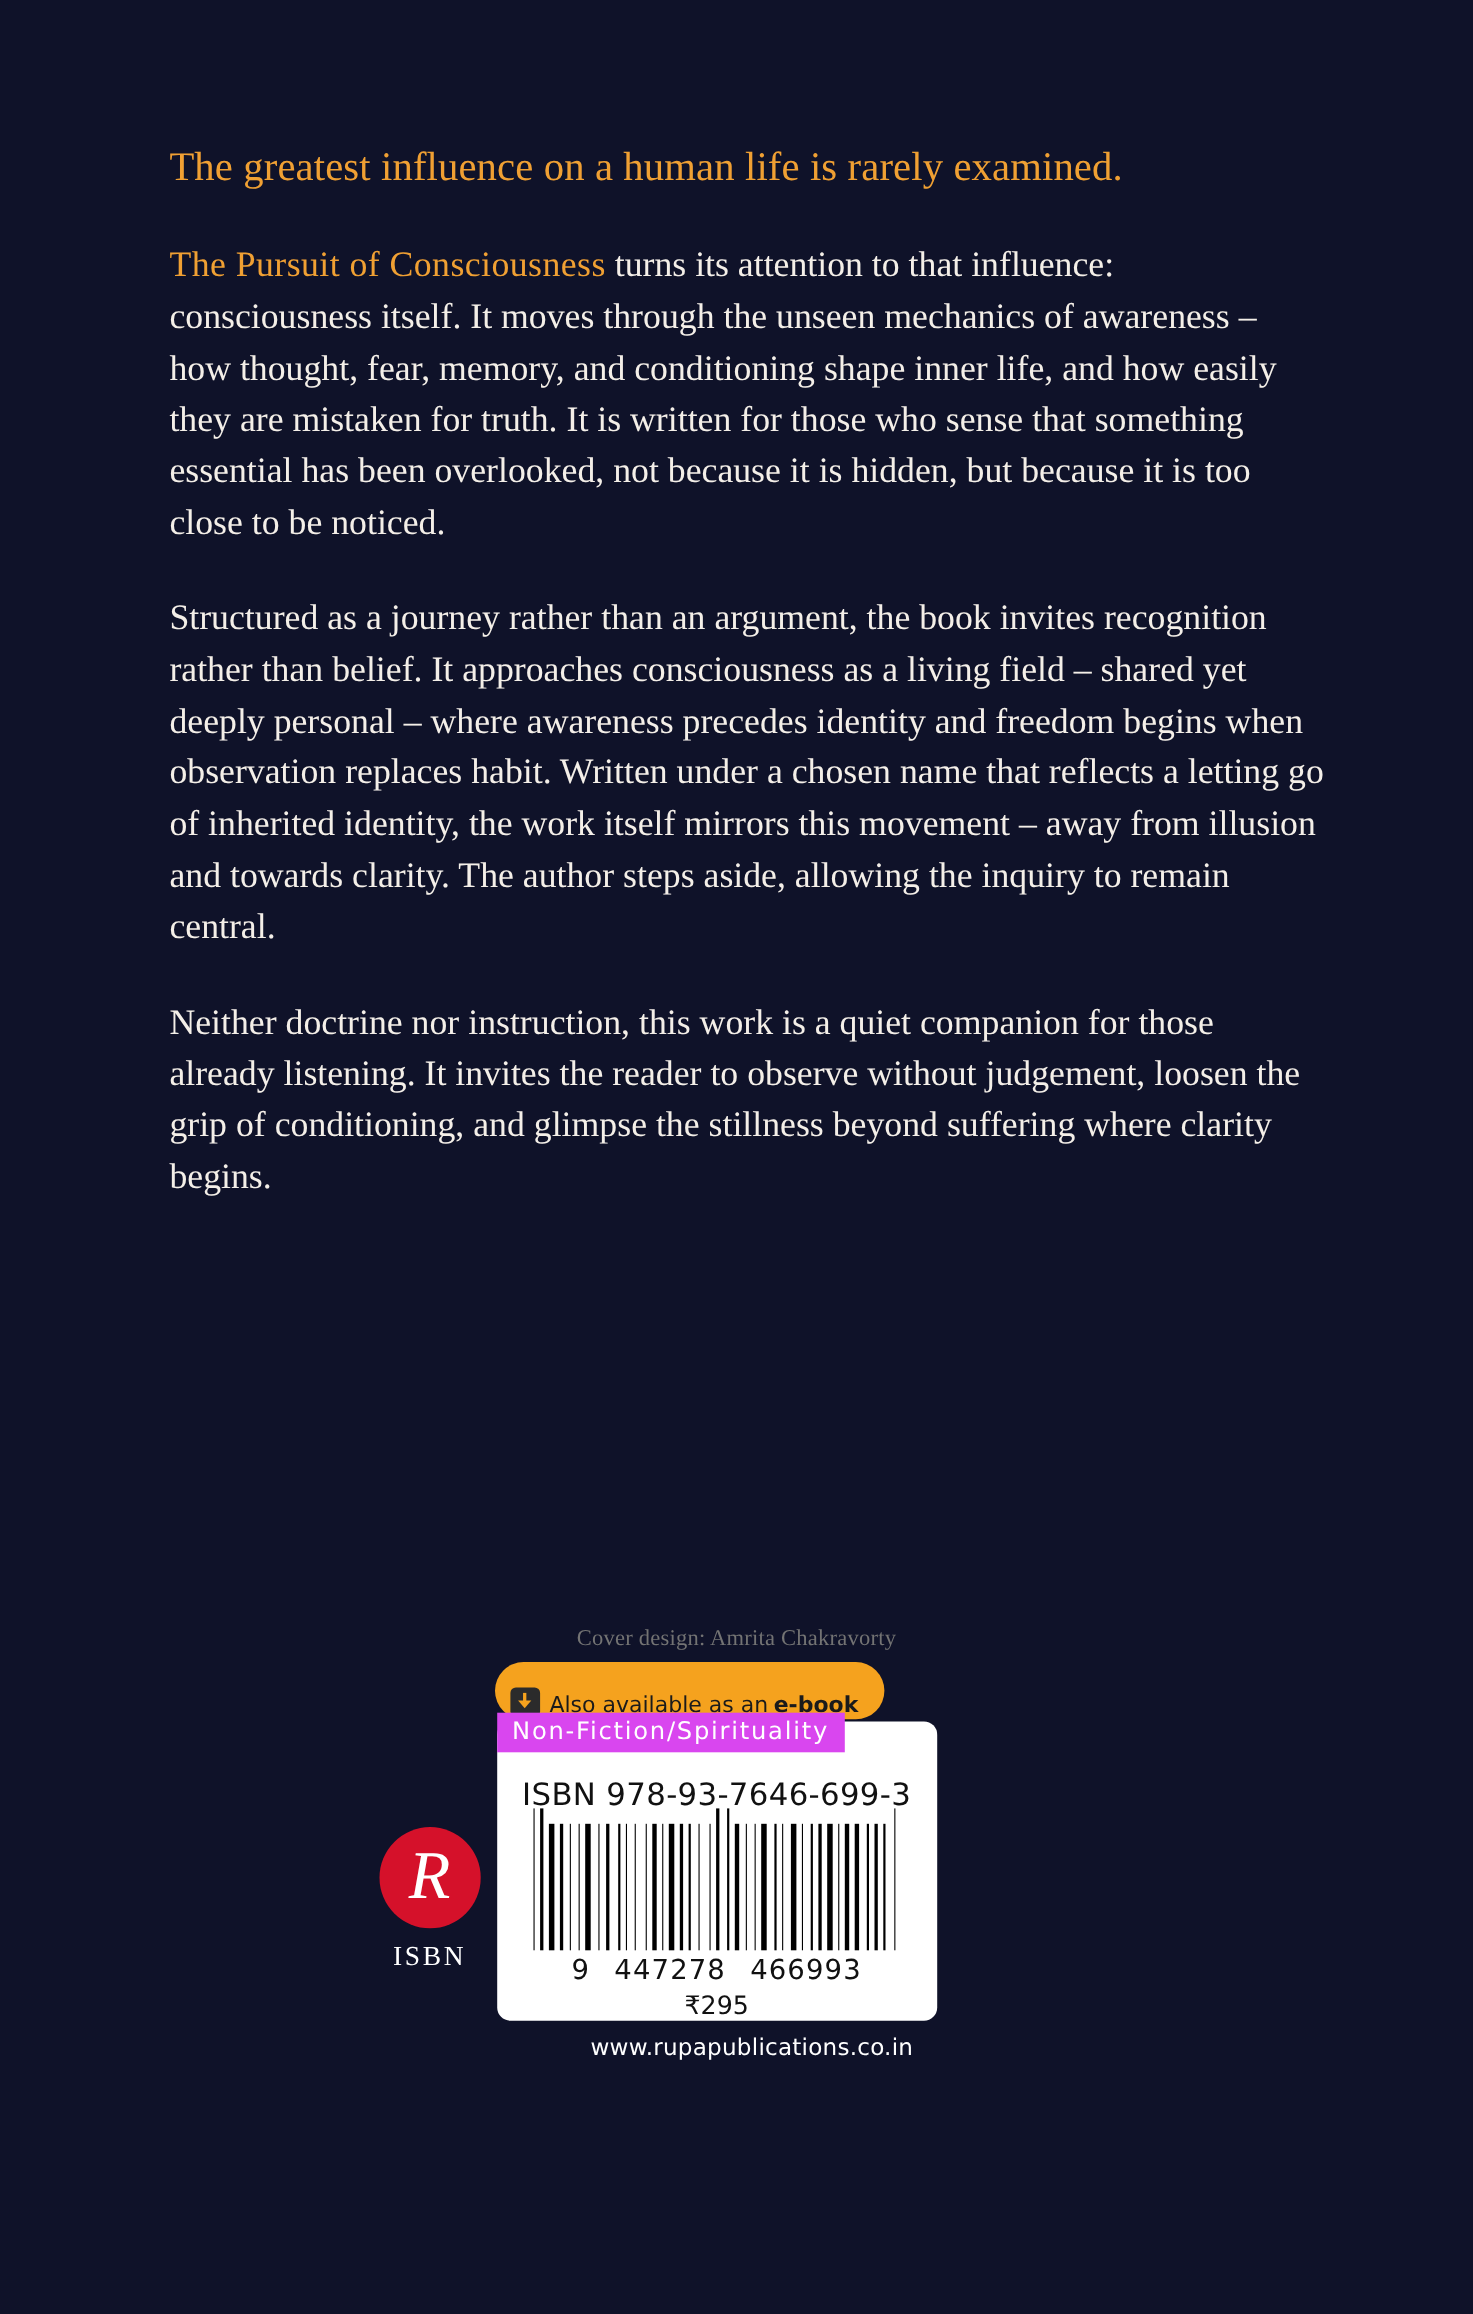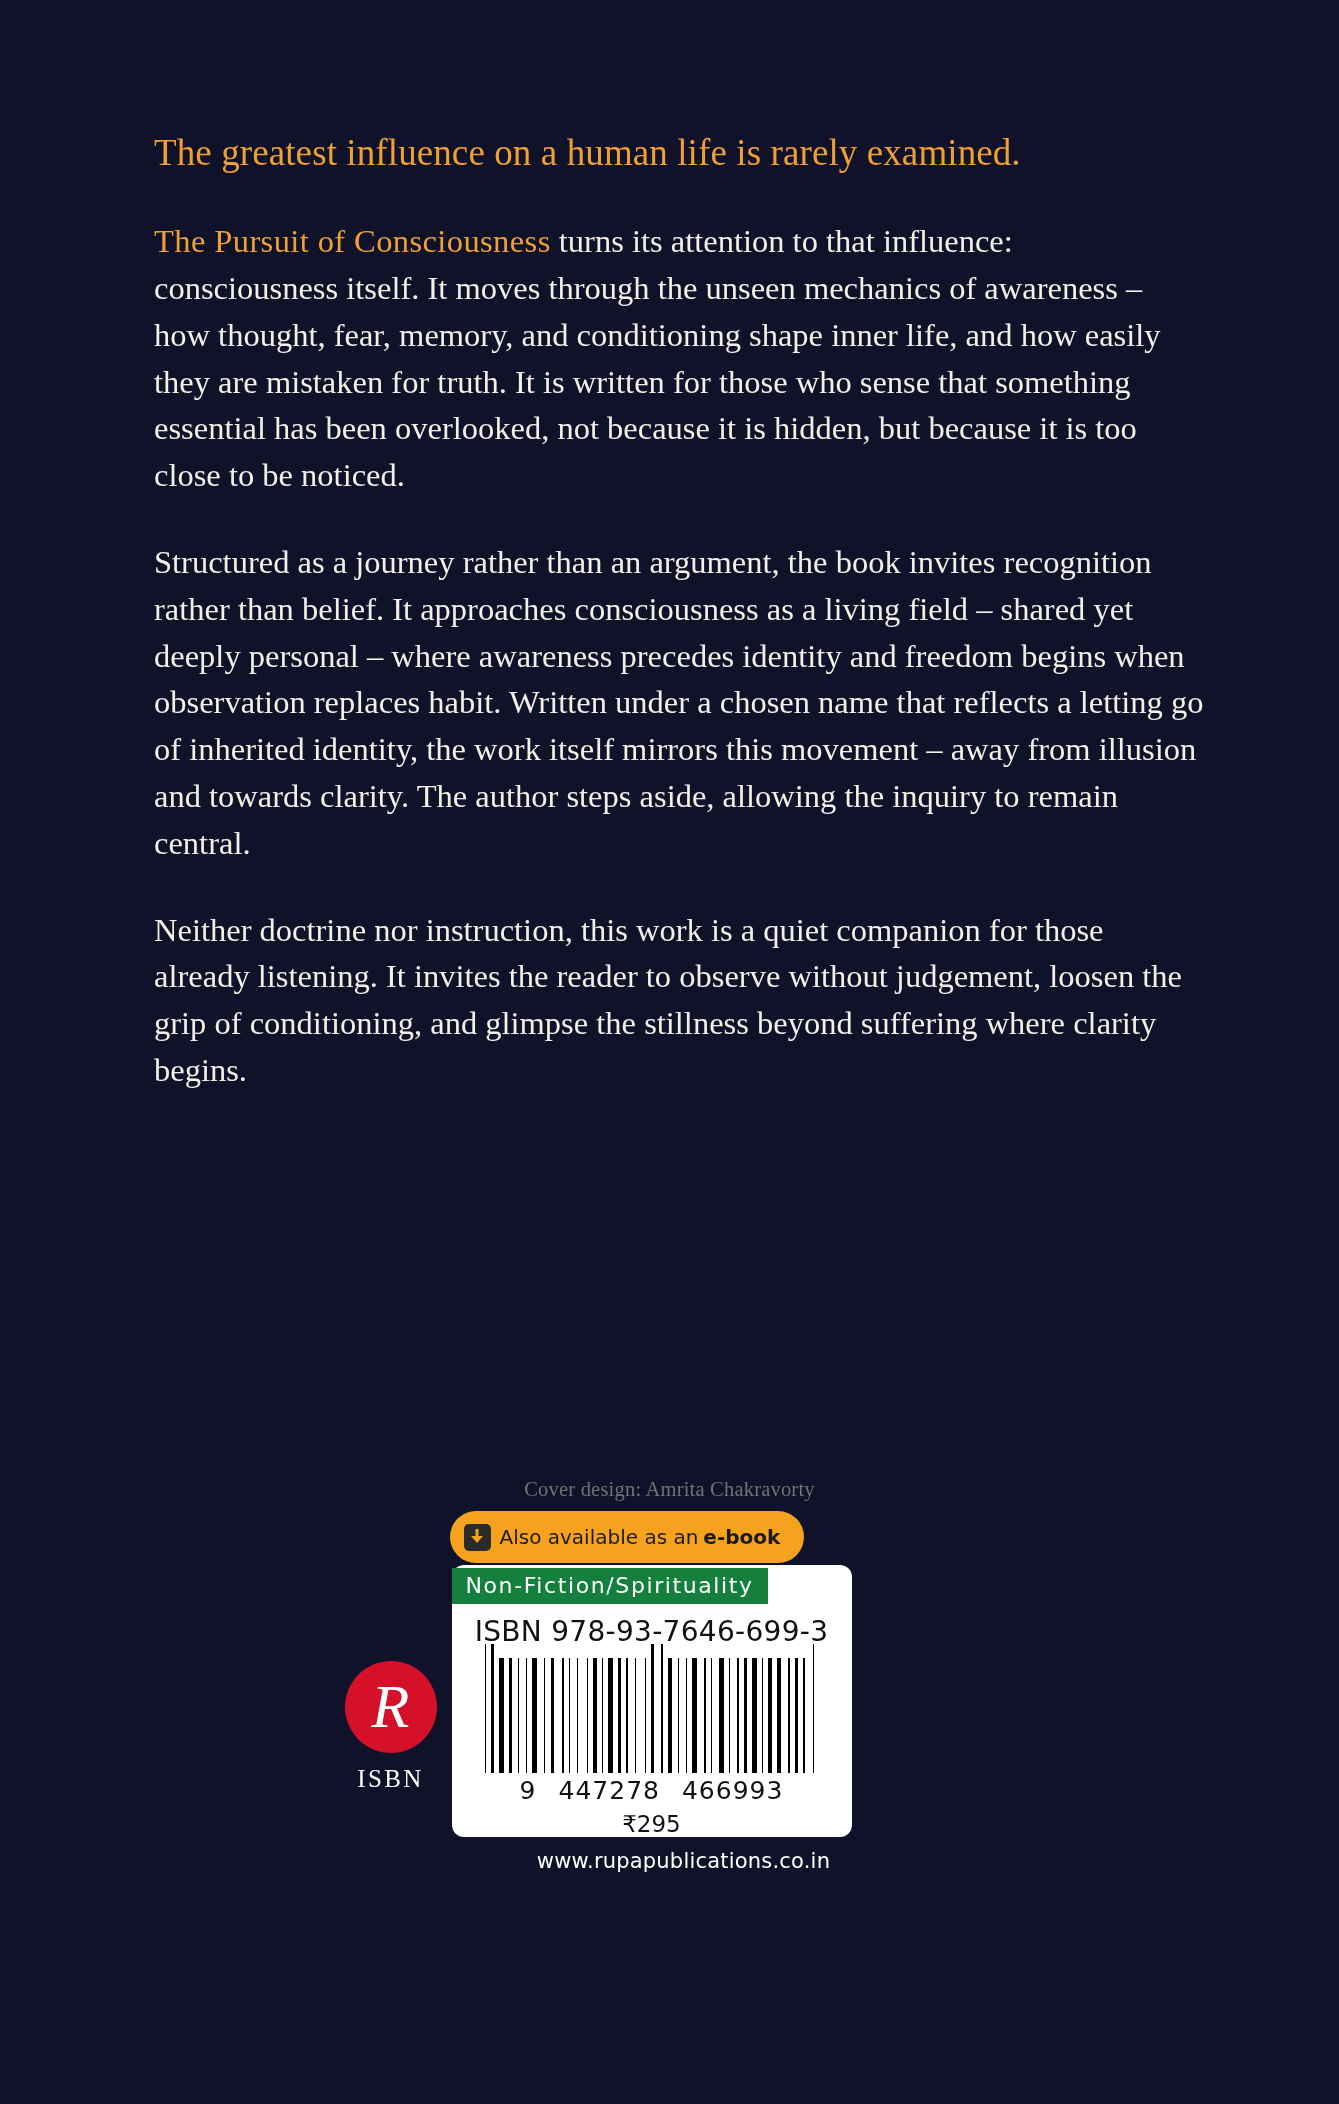--- a/index.html
+++ b/index.html
@@ -81,21 +81,21 @@
   }
 
   .ebook-pill {
     position: absolute;
     left: 117px;
     top: 0px;
     height: 48px;
     background: #f5a21e;
     border-radius: 26px;
     display: flex;
-    align-items: center;
+    align-items: flex-end;
     padding: 0 22px 0 12px;
     color: #1b1b1b;
     font-family: "DejaVu Sans", sans-serif;
     font-size: 20px;
     white-space: nowrap;
     z-index: 4;
     box-shadow: 0 0 0 2px #f5a21e;
   }
   .ebook-pill .dl-icon {
     width: 27px; height: 27px;
@@ -121,22 +121,22 @@
     width: 0; height: 0;
     border-left: 6px solid transparent;
     border-right: 6px solid transparent;
     border-top: 7px solid #f5a21e;
   }
   .ebook-pill b { font-weight: bold; margin-left: 5px; }
 
   .genre-tag {
     position: absolute;
     left: 117px;
-    top: 55px;
-    background: #15803d;
+    top: 44px;
+    background: #d946ef;
     color: #ffffff;
     font-family: "DejaVu Sans", sans-serif;
     font-size: 22px;
     letter-spacing: 1.6px;
     padding: 5px 14px 6px 14px;
     z-index: 5;
     white-space: nowrap;
   }
 
   .barcode-card {

